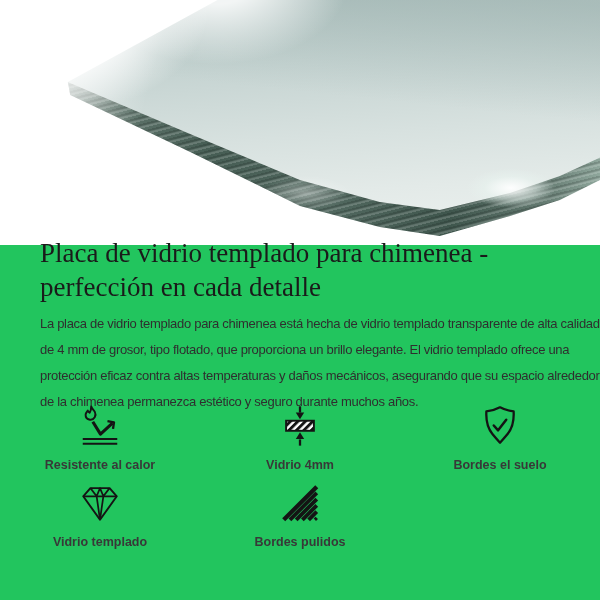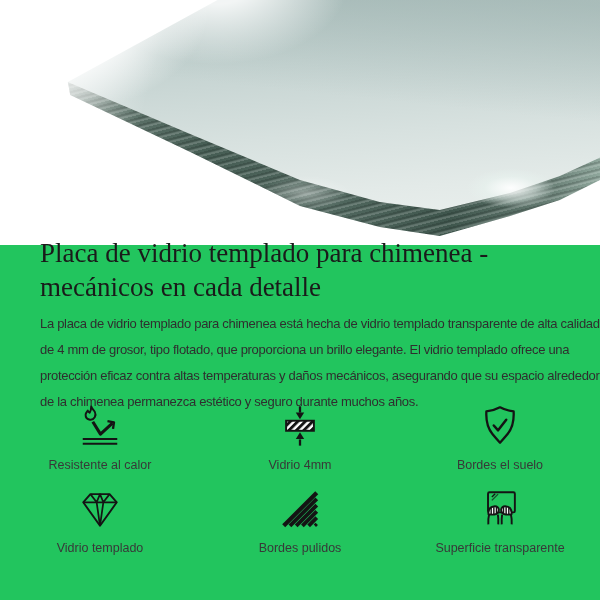--- a/index.html
+++ b/index.html
@@ -32,42 +32,42 @@
 
   
   .title{position:absolute;left:40px;top:236px;margin:0;font-family:"Liberation Serif",serif;
     font-weight:400;font-size:27px;line-height:34px;color:#1a1a1a;white-space:nowrap;}
   .title span{display:block;}
   .desc{position:absolute;left:40px;top:311px;font-size:13px;line-height:26px;color:#2f2f2f;
     letter-spacing:-0.3px;white-space:nowrap;}
 
   
   .features{position:absolute;left:0;top:404px;width:600px;display:grid;
-    grid-template-columns:200px 200px 200px;row-gap:14px;justify-items:center;}
+    grid-template-columns:200px 200px 200px;row-gap:8px;justify-items:center;font-weight:bold;}
   .feature{display:flex;flex-direction:column;align-items:center;}
   .feature .icn{height:44px;display:flex;align-items:center;justify-content:center;}
   .feature .lbl{margin-top:10px;font-size:12.5px;color:#383838;line-height:15px;}
   svg{display:block;}
 </style>
 </head>
 <body>
 
 <div class="page">
 
   <div class="photo">
     <div class="glass-surface"></div>
     <div class="glass-edge"></div>
     <div class="edge-glow-mid"></div>
     <div class="edge-glow-right"></div>
     <div class="photo-fade"></div>
   </div>
 
   <h1 class="title">
     <span>Placa de vidrio templado para chimenea -</span>
-    <span>mecánicos en cada detalle</span>
+    <span>perfección en cada detalle</span>
   </h1>
 
   <div class="desc">
     <div>La placa de vidrio templado para chimenea está hecha de vidrio templado transparente de alta calidad,</div>
     <div>de 4 mm de grosor, tipo flotado, que proporciona un brillo elegante. El vidrio templado ofrece una</div>
     <div>protección eficaz contra altas temperaturas y daños mecánicos, asegurando que su espacio alrededor</div>
     <div>de la chimenea permanezca estético y seguro durante muchos años.</div>
   </div>
 
   <div class="features">
@@ -133,37 +133,15 @@
           <line x1="13.5" y1="41.5" x2="41.5" y2="13.5" stroke-width="4"></line>
           <line x1="20" y1="41.5" x2="41.5" y2="20" stroke-width="4"></line>
           <line x1="26.5" y1="41.5" x2="41.5" y2="26.5" stroke-width="4"></line>
           <line x1="33" y1="41.5" x2="41.5" y2="33" stroke-width="4"></line>
           <line x1="39.5" y1="41.5" x2="41.5" y2="39.5" stroke-width="3.4"></line>
         </svg>
       </div>
       <span class="lbl">Bordes pulidos</span>
     </div>
 
-    <div class="feature">
-      <div class="icn">
-        <svg width="46" height="46" viewBox="0 0 48 48" fill="none" stroke="#141414">
-          <rect x="11.5" y="6.5" width="28" height="21" rx="1.5" stroke-width="2"></rect>
-          <path d="M15.5 11.5 L19 8" stroke-width="1.4"></path>
-          <path d="M15.5 15 L22 8.5" stroke-width="1.4" opacity="0.7"></path>
-          <g id="hand-l">
-            <path d="M12 29.5 C11.5 25 13.8 21.9 17.6 21.3 C20.9 20.8 23.1 22.7 22.7 25.5 C22.4 27.9 20.5 29.6 17.9 29.8 C15.8 30 13.6 29.9 12 29.5 Z" fill="#ffffff" stroke-width="2" stroke-linejoin="round"></path>
-            <path d="M14.8 22.3 V29.3 M17.6 21.5 V29.8 M20.3 22 V29.2" stroke-width="1.5"></path>
-            <path d="M12.6 29.8 C11.8 33 11.6 36.6 11.8 40" stroke-width="2"></path>
-            <path d="M21.8 29.9 C22.3 33.2 22.4 36.6 22.2 40" stroke-width="2"></path>
-          </g>
-          <g transform="translate(48 0) scale(-1 1)">
-            <path d="M12 29.5 C11.5 25 13.8 21.9 17.6 21.3 C20.9 20.8 23.1 22.7 22.7 25.5 C22.4 27.9 20.5 29.6 17.9 29.8 C15.8 30 13.6 29.9 12 29.5 Z" fill="#ffffff" stroke-width="2" stroke-linejoin="round"></path>
-            <path d="M14.8 22.3 V29.3 M17.6 21.5 V29.8 M20.3 22 V29.2" stroke-width="1.5"></path>
-            <path d="M12.6 29.8 C11.8 33 11.6 36.6 11.8 40" stroke-width="2"></path>
-            <path d="M21.8 29.9 C22.3 33.2 22.4 36.6 22.2 40" stroke-width="2"></path>
-          </g>
-        </svg>
-      </div>
-      <span class="lbl">Superficie transparente</span>
-    </div>
 
   </div>
 </div>
 
 </body></html>

